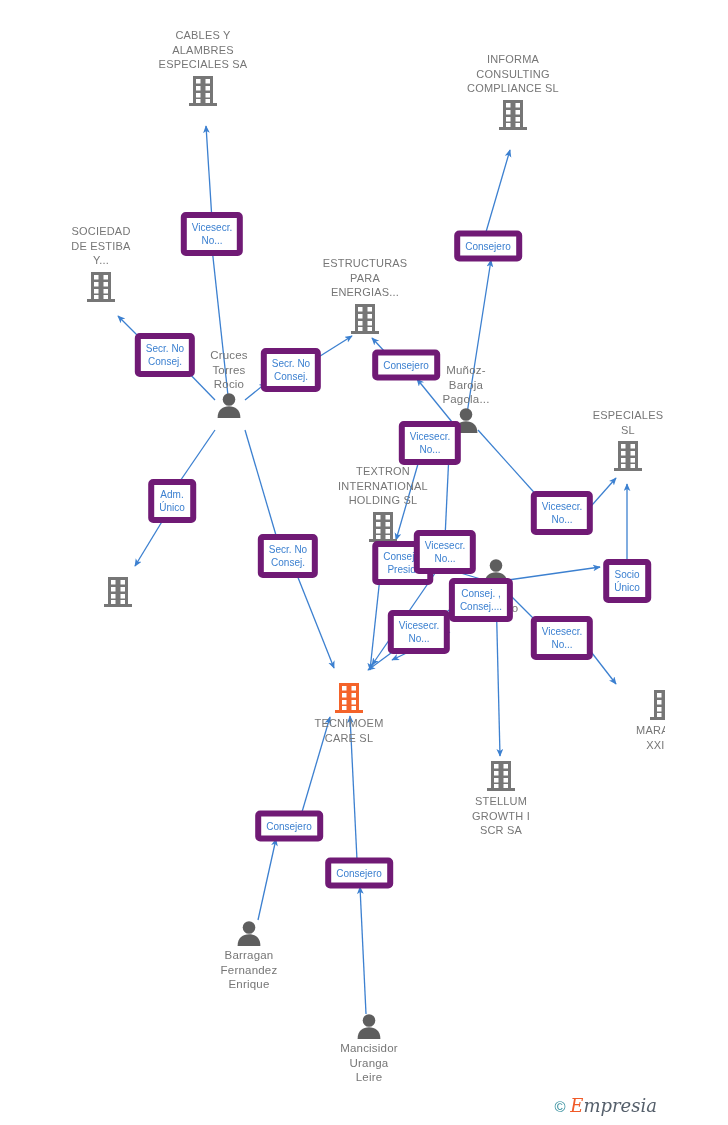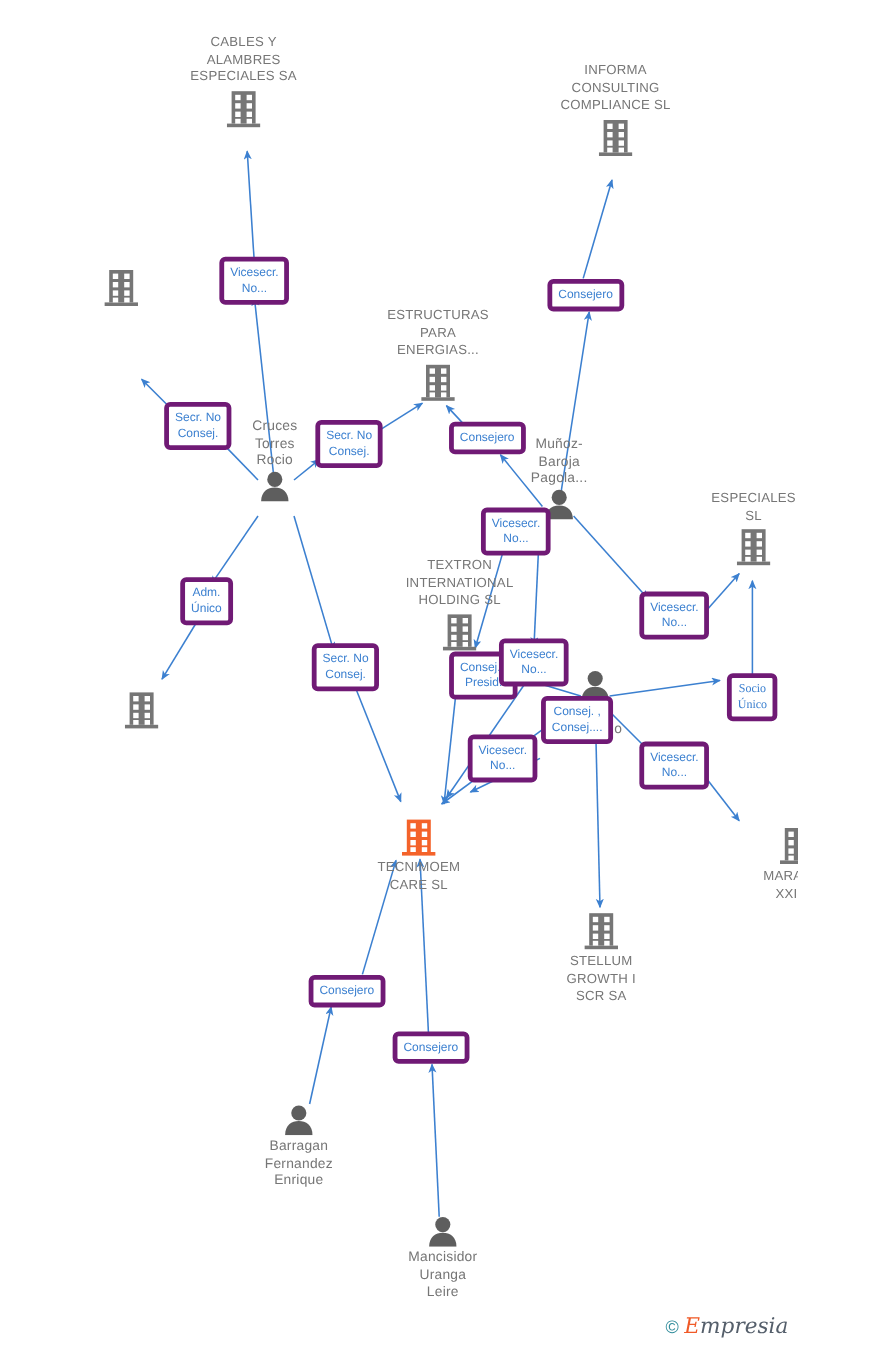--- a/index.html
+++ b/index.html
@@ -50,21 +50,21 @@
   .node.company .nlabel {
     font-size: 11px;
   }
   .node.company.above .nlabel {
     margin-bottom: 3px;
   }
   .edge-label {
     position: absolute;
     box-sizing: border-box;
     background: #ffffff;
-    border: 4px solid #701a75;
+    border: 6px solid #701a75;
     border-radius: 5px;
     color: #3c80d0;
     font-size: 10px;
     line-height: 13px;
     text-align: center;
     padding: 3px 5px;
     white-space: pre-line;
     transform: translate(-50%, -50%);
   }
   .watermark {
@@ -180,20 +180,23 @@
           <rect x="16.5" y="11" width="4.5" height="4.5" fill="#fff"></rect>
         <rect x="7" y="18" width="4.5" height="4.5" fill="#fff"></rect>
           <rect x="16.5" y="18" width="4.5" height="4.5" fill="#fff"></rect>
         <rect x="7" y="24" width="4.5" height="4" fill="#fff"></rect>
           <rect x="16.5" y="24" width="4.5" height="4" fill="#fff"></rect>
       </svg>
     </span>
   </div>
 
   <div class="node company above" style="left:101px; top:224px;">
+    <span class="nlabel">SOCIEDAD
+DE ESTIBA
+Y...</span>
     <span class="glyph">
       <svg width="28" height="32" viewBox="0 0 28 32" aria-hidden="true">
         <rect x="4" y="1" width="20" height="27" fill="#767676"></rect>
         <rect x="0" y="28" width="28" height="3" fill="#767676"></rect>
         <rect x="7" y="4" width="4.5" height="4.5" fill="#fff"></rect>
           <rect x="16.5" y="4" width="4.5" height="4.5" fill="#fff"></rect>
         <rect x="7" y="11" width="4.5" height="4.5" fill="#fff"></rect>
           <rect x="16.5" y="11" width="4.5" height="4.5" fill="#fff"></rect>
         <rect x="7" y="18" width="4.5" height="4.5" fill="#fff"></rect>
           <rect x="16.5" y="18" width="4.5" height="4.5" fill="#fff"></rect>
@@ -411,21 +414,21 @@
   <div class="edge-label" style="left:406px; top:365px;">Consejero</div>
   <div class="edge-label" style="left:430px; top:443px;">Vicesecr.
 No...</div>
   <div class="edge-label" style="left:562px; top:513px;">Vicesecr.
 No...</div>
 
   <div class="edge-label" style="left:403px; top:563px;">Consej. ,
 Presid.</div>
   <div class="edge-label" style="left:445px; top:552px;">Vicesecr.
 No...</div>
-  <div class="edge-label" style="left:627px; top:581px;font-family:Liberation Serif, serif;">Socio
+  <div class="edge-label" style="left:627px; top:581px;">Socio
 Único</div>
   <div class="edge-label" style="left:481px; top:600px;">Consej. ,
 Consej....</div>
   <div class="edge-label" style="left:419px; top:632px;">Vicesecr.
 No...</div>
   <div class="edge-label" style="left:562px; top:638px;">Vicesecr.
 No...</div>
 
   <div class="edge-label" style="left:289px; top:826px;">Consejero</div>
   <div class="edge-label" style="left:359px; top:873px;">Consejero</div>

